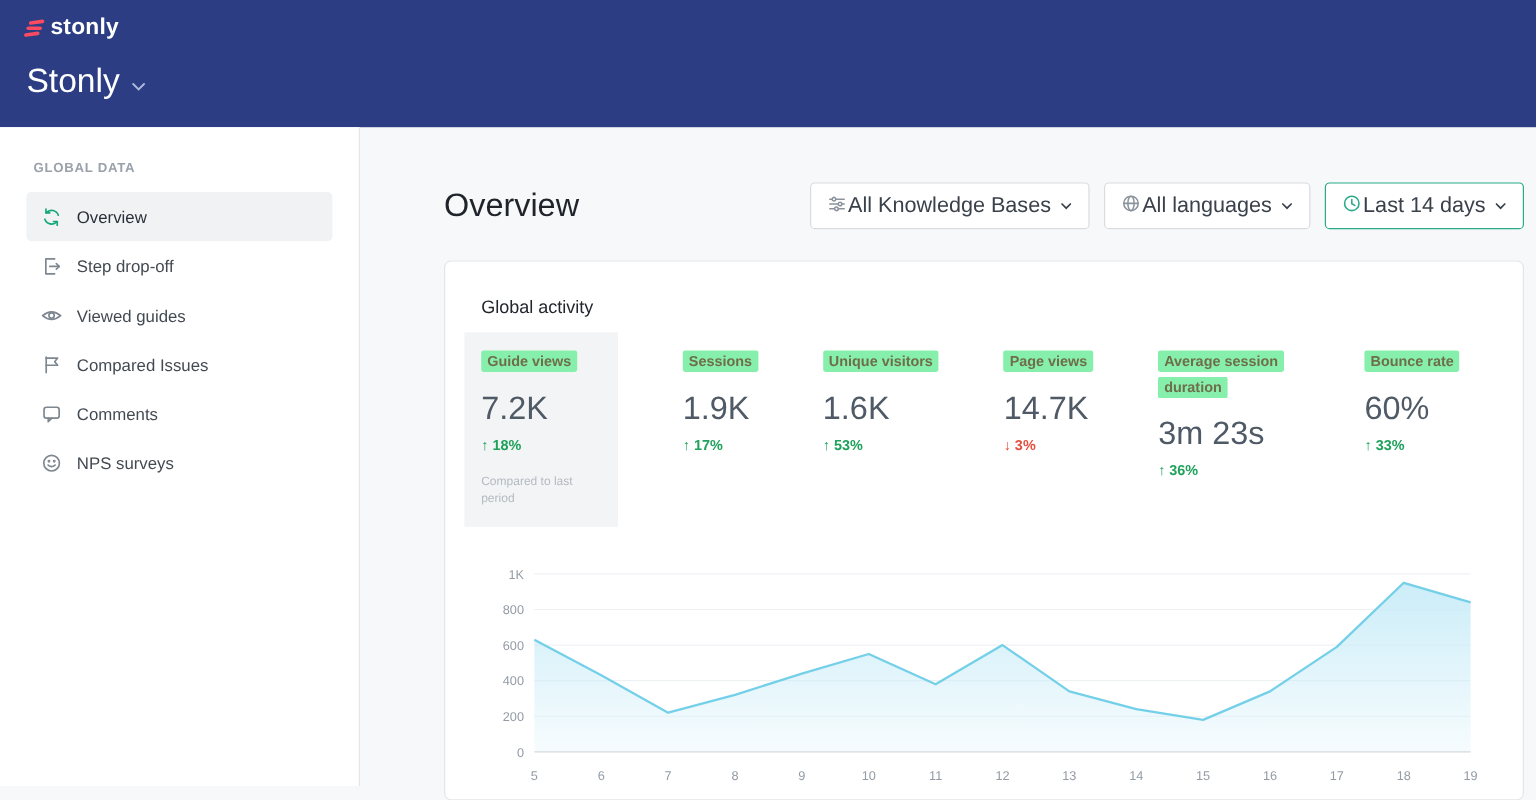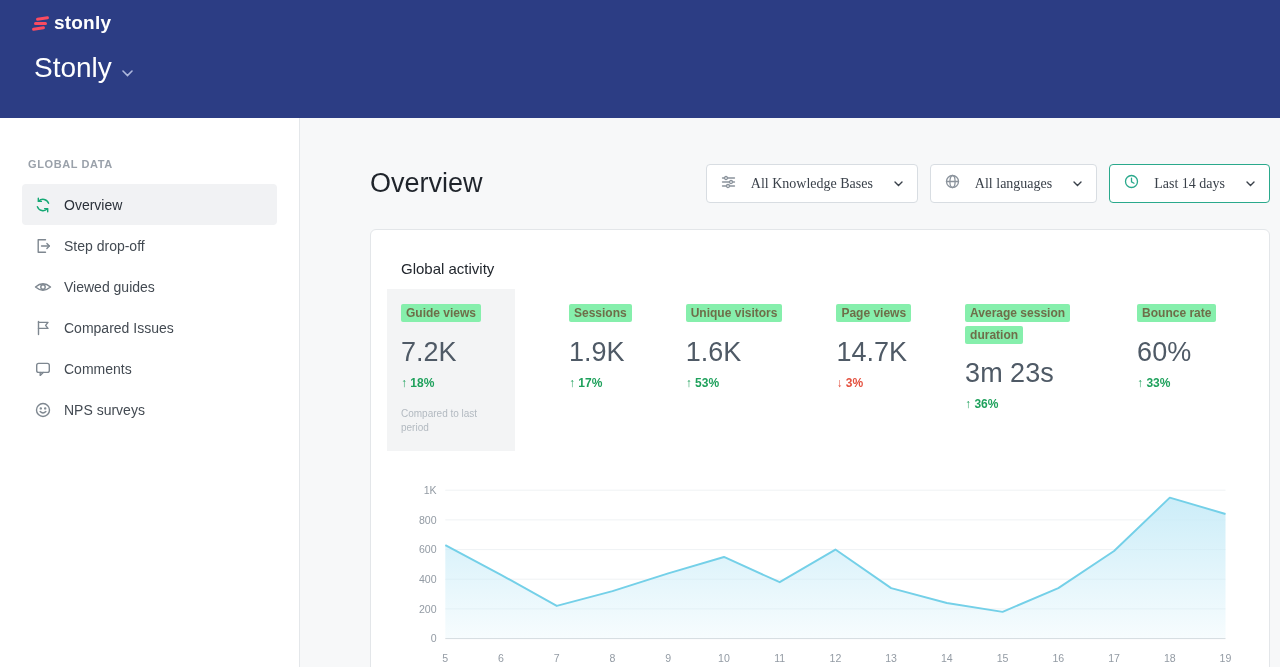--- a/index.html
+++ b/index.html
@@ -4,56 +4,56 @@
 <style>
   * { margin: 0; padding: 0; box-sizing: border-box; }
   html, body { width: 1280px; height: 667px; overflow: hidden; }
   body {
     font-family: "Liberation Sans", sans-serif;
     background: #f7f8f9;
     color: #2a3039;
   }
 
   
-  .topbar { background: #2c3d84; height: 118px; padding-left: 12px; }
+  .topbar { background: #2c3d84; height: 106px; }
   .nav-row { display: flex; align-items: center; padding: 12px 22px 4px 22px; }
   .logo { display: flex; align-items: center; gap: 7px; margin-right: 30px; cursor: pointer; }
   .logo-mark { display: flex; flex-direction: column; gap: 2px; }
   .logo-mark .bar { display: block; height: 3px; border-radius: 2px; background: #fb4b60; }
   .logo-mark .b1 { width: 13px; transform: translateX(2px) rotate(-8deg); }
   .logo-mark .b2 { width: 13px; }
   .logo-mark .b3 { width: 13px; transform: translateX(-2px) rotate(-8deg); }
   .logo-text { color: #ffffff; font-size: 19px; font-weight: 700; letter-spacing: 0.2px; }
   .top-nav { display: flex; align-items: center; gap: 30px; }
   .top-nav .nav-item { font-size: 13px; color: #bcc5e4; cursor: pointer; padding: 4px 0; }
   .top-nav .nav-item.active { color: #ffffff; font-weight: 700; }
   .workspace-row { display: flex; align-items: center; gap: 10px; padding: 14px 22px 0 22px; }
   .workspace-title { color: #ffffff; font-size: 28px; font-weight: 500; }
   .workspace-caret { margin-top: 8px; cursor: pointer; }
 
   
   .content { display: flex; height: 549px; }
 
   
-  .sidebar { width: 300px; flex-shrink: 0; background: #ffffff; border-right: 1px solid #e4e7ea; padding-top: 40px; }
+  .sidebar { width: 300px; flex-shrink: 0; background: #ffffff; border-right: 1px solid #e4e7ea; padding-top: 28px; }
   .sidebar-section-label { font-size: 11px; font-weight: 700; letter-spacing: 0.6px; color: #9aa1aa; padding: 0 28px; margin-bottom: 14px; }
   .side-item { display: flex; align-items: center; gap: 12px; height: 41px; margin: 0 22px; padding: 0 12px; border-radius: 4px; cursor: pointer; }
   .side-item.active { background: #f1f2f4; }
   .side-item .side-label { font-size: 14px; color: #434a52; }
   .side-item.active .side-label { color: #2a3039; }
   .side-icon { width: 18px; height: 18px; display: inline-flex; }
   .side-icon svg { stroke: #7e8790; fill: none; stroke-width: 1.4; stroke-linecap: round; stroke-linejoin: round; }
   .side-item.active .side-icon svg { stroke: #14a874; }
 
   
   .main { flex: 1; padding: 46px 10px 0 70px; }
   .main-header { display: flex; align-items: center; justify-content: space-between; }
   .page-title { font-size: 27px; font-weight: 400; color: #1f242b; }
   .filters { display: flex; gap: 12px; }
-  .filter-btn { display: flex; align-items: center; gap: 15px; background: #ffffff; border: 1px solid #d8dde2; border-radius: 4px; height: 39px; padding: 0 14px; font-size: 14px; color: #3a414a; cursor: pointer; font-family: Liberation Serif, serif; }
+  .filter-btn { display: flex; align-items: center; gap: 2px; background: #ffffff; border: 1px solid #d8dde2; border-radius: 4px; height: 39px; padding: 0 14px; font-size: 18px; color: #3a414a; cursor: pointer; font-family: Liberation Sans, sans-serif; }
   .filter-btn.accent { border: 1.5px solid #2aa98c; }
   .filter-icon svg { stroke: #8b939c; fill: none; stroke-width: 1.3; stroke-linecap: round; }
   .filter-btn.accent .filter-icon svg { stroke: #2aa98c; }
   .caret { margin-left: 6px; display: inline-flex; }
 
   
   .card { background: #ffffff; border: 1px solid #e3e6e9; border-radius: 6px; margin-top: 26px; padding: 30px 30px 24px 30px; height: 450px; }
   .card-title { font-size: 15px; font-weight: 400; color: #22272e; }
 
   

